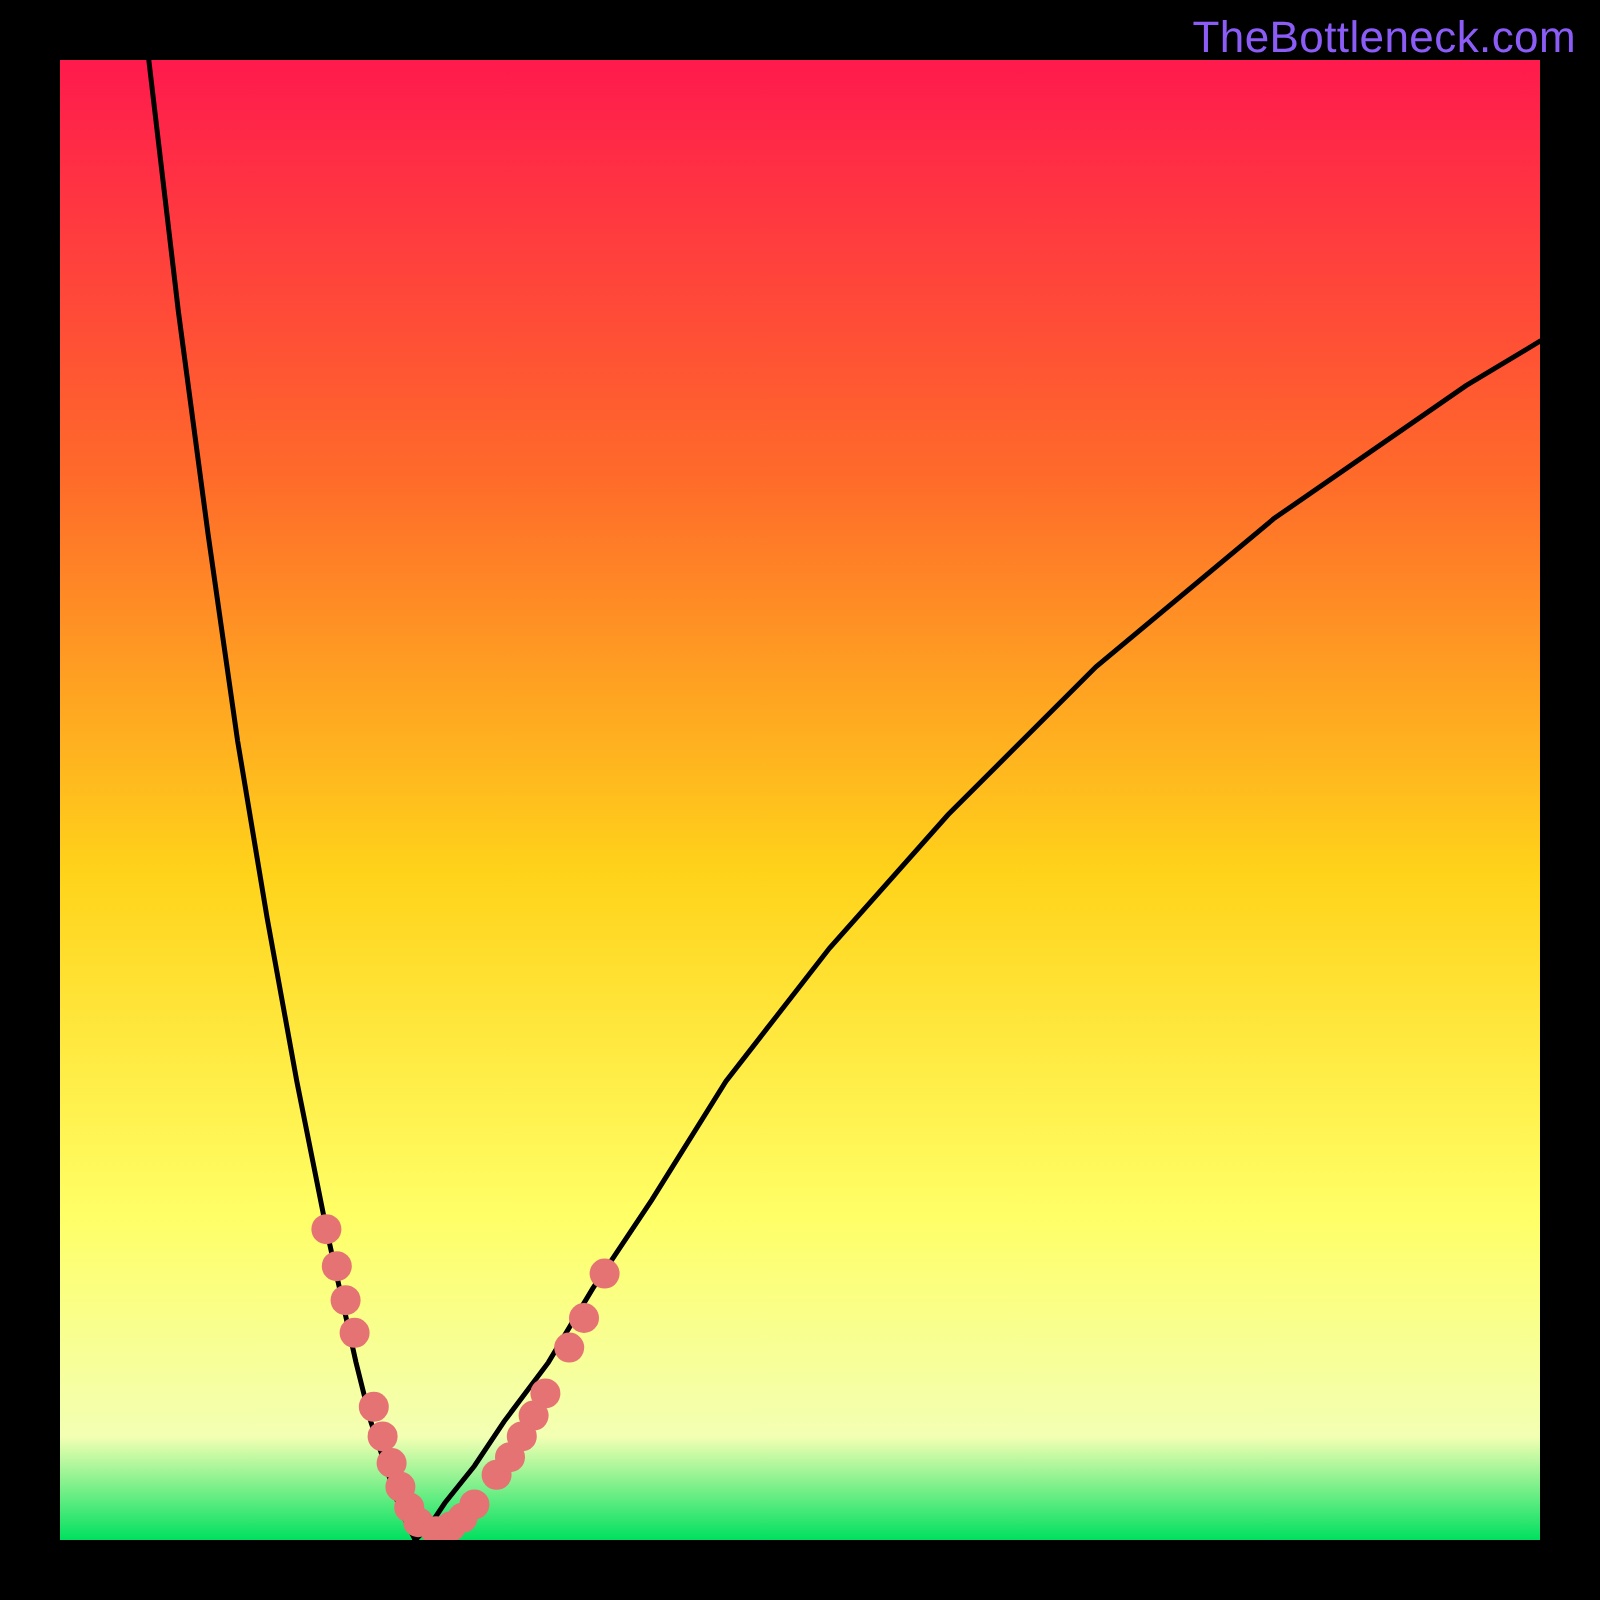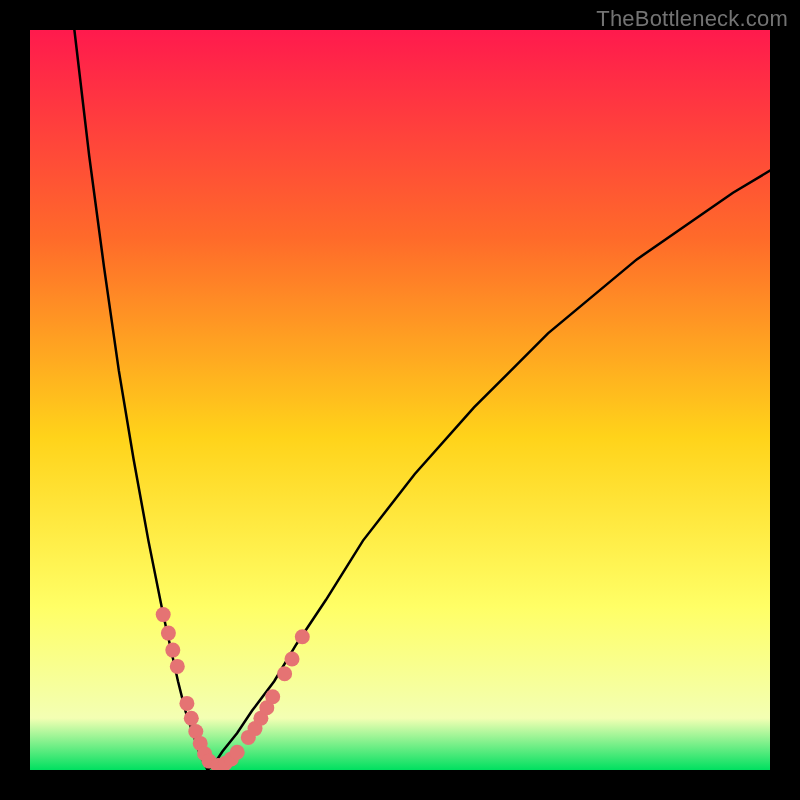--- a/index.html
+++ b/index.html
@@ -38,21 +38,21 @@
     position: absolute;
     left: 0;
     top: 0;
     width: 100%;
     height: 100%;
   }
   .watermark {
     position: absolute;
     top: 6px;
     right: 12px;
-    color: #737373;
+    color: #8b5cf6;
     font-size: 22px;
     font-weight: 500;
     letter-spacing: 0.2px;
     user-select: none;
   }
 </style>
 </head>
 <body>
 
 <div class="frame">

